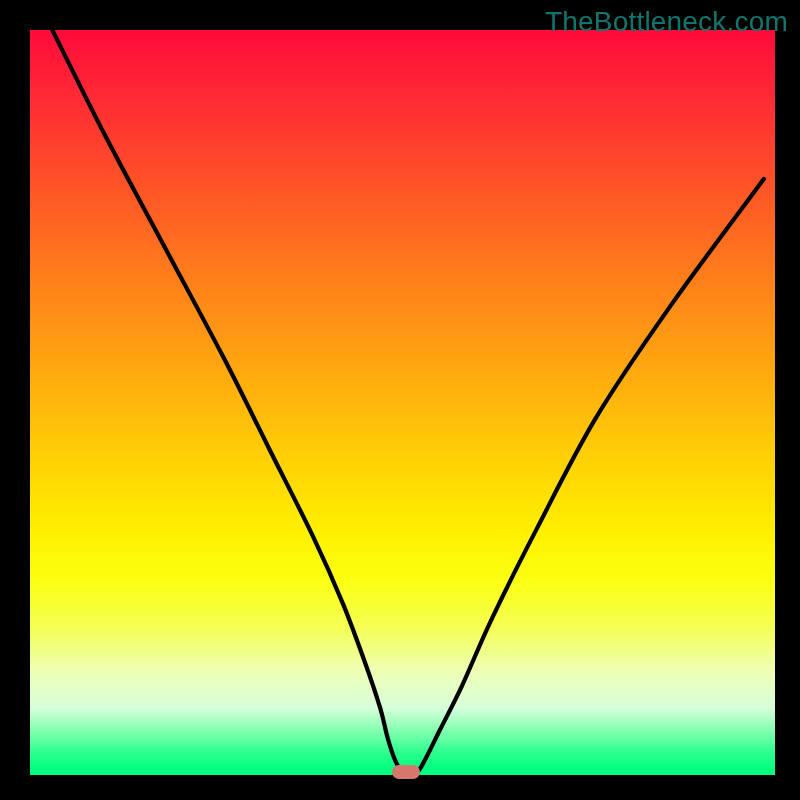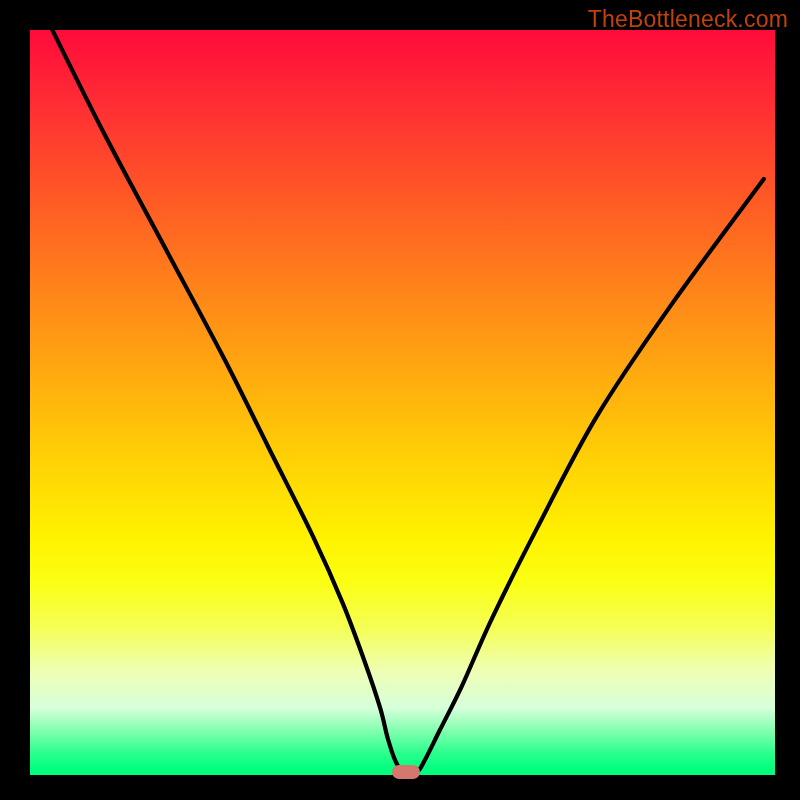--- a/index.html
+++ b/index.html
@@ -31,22 +31,22 @@
       #d7ffda 91%,
       #84ffb0 94%,
       #2cff8e 97%,
       #05ff80 99%,
       #00ff7d 100%);
   }
   .watermark {
     position: absolute;
     top: 6px;
     right: 12px;
-    color: #c2410c;
-    font-size: 23px;
+    color: #0f766e;
+    font-size: 28px;
     font-weight: 400;
     letter-spacing: 0.2px;
     z-index: 3;
   }
   svg.curve {
     position: absolute;
     left: 0; top: 0;
     width: 100%;
     height: 100%;
     z-index: 2;

